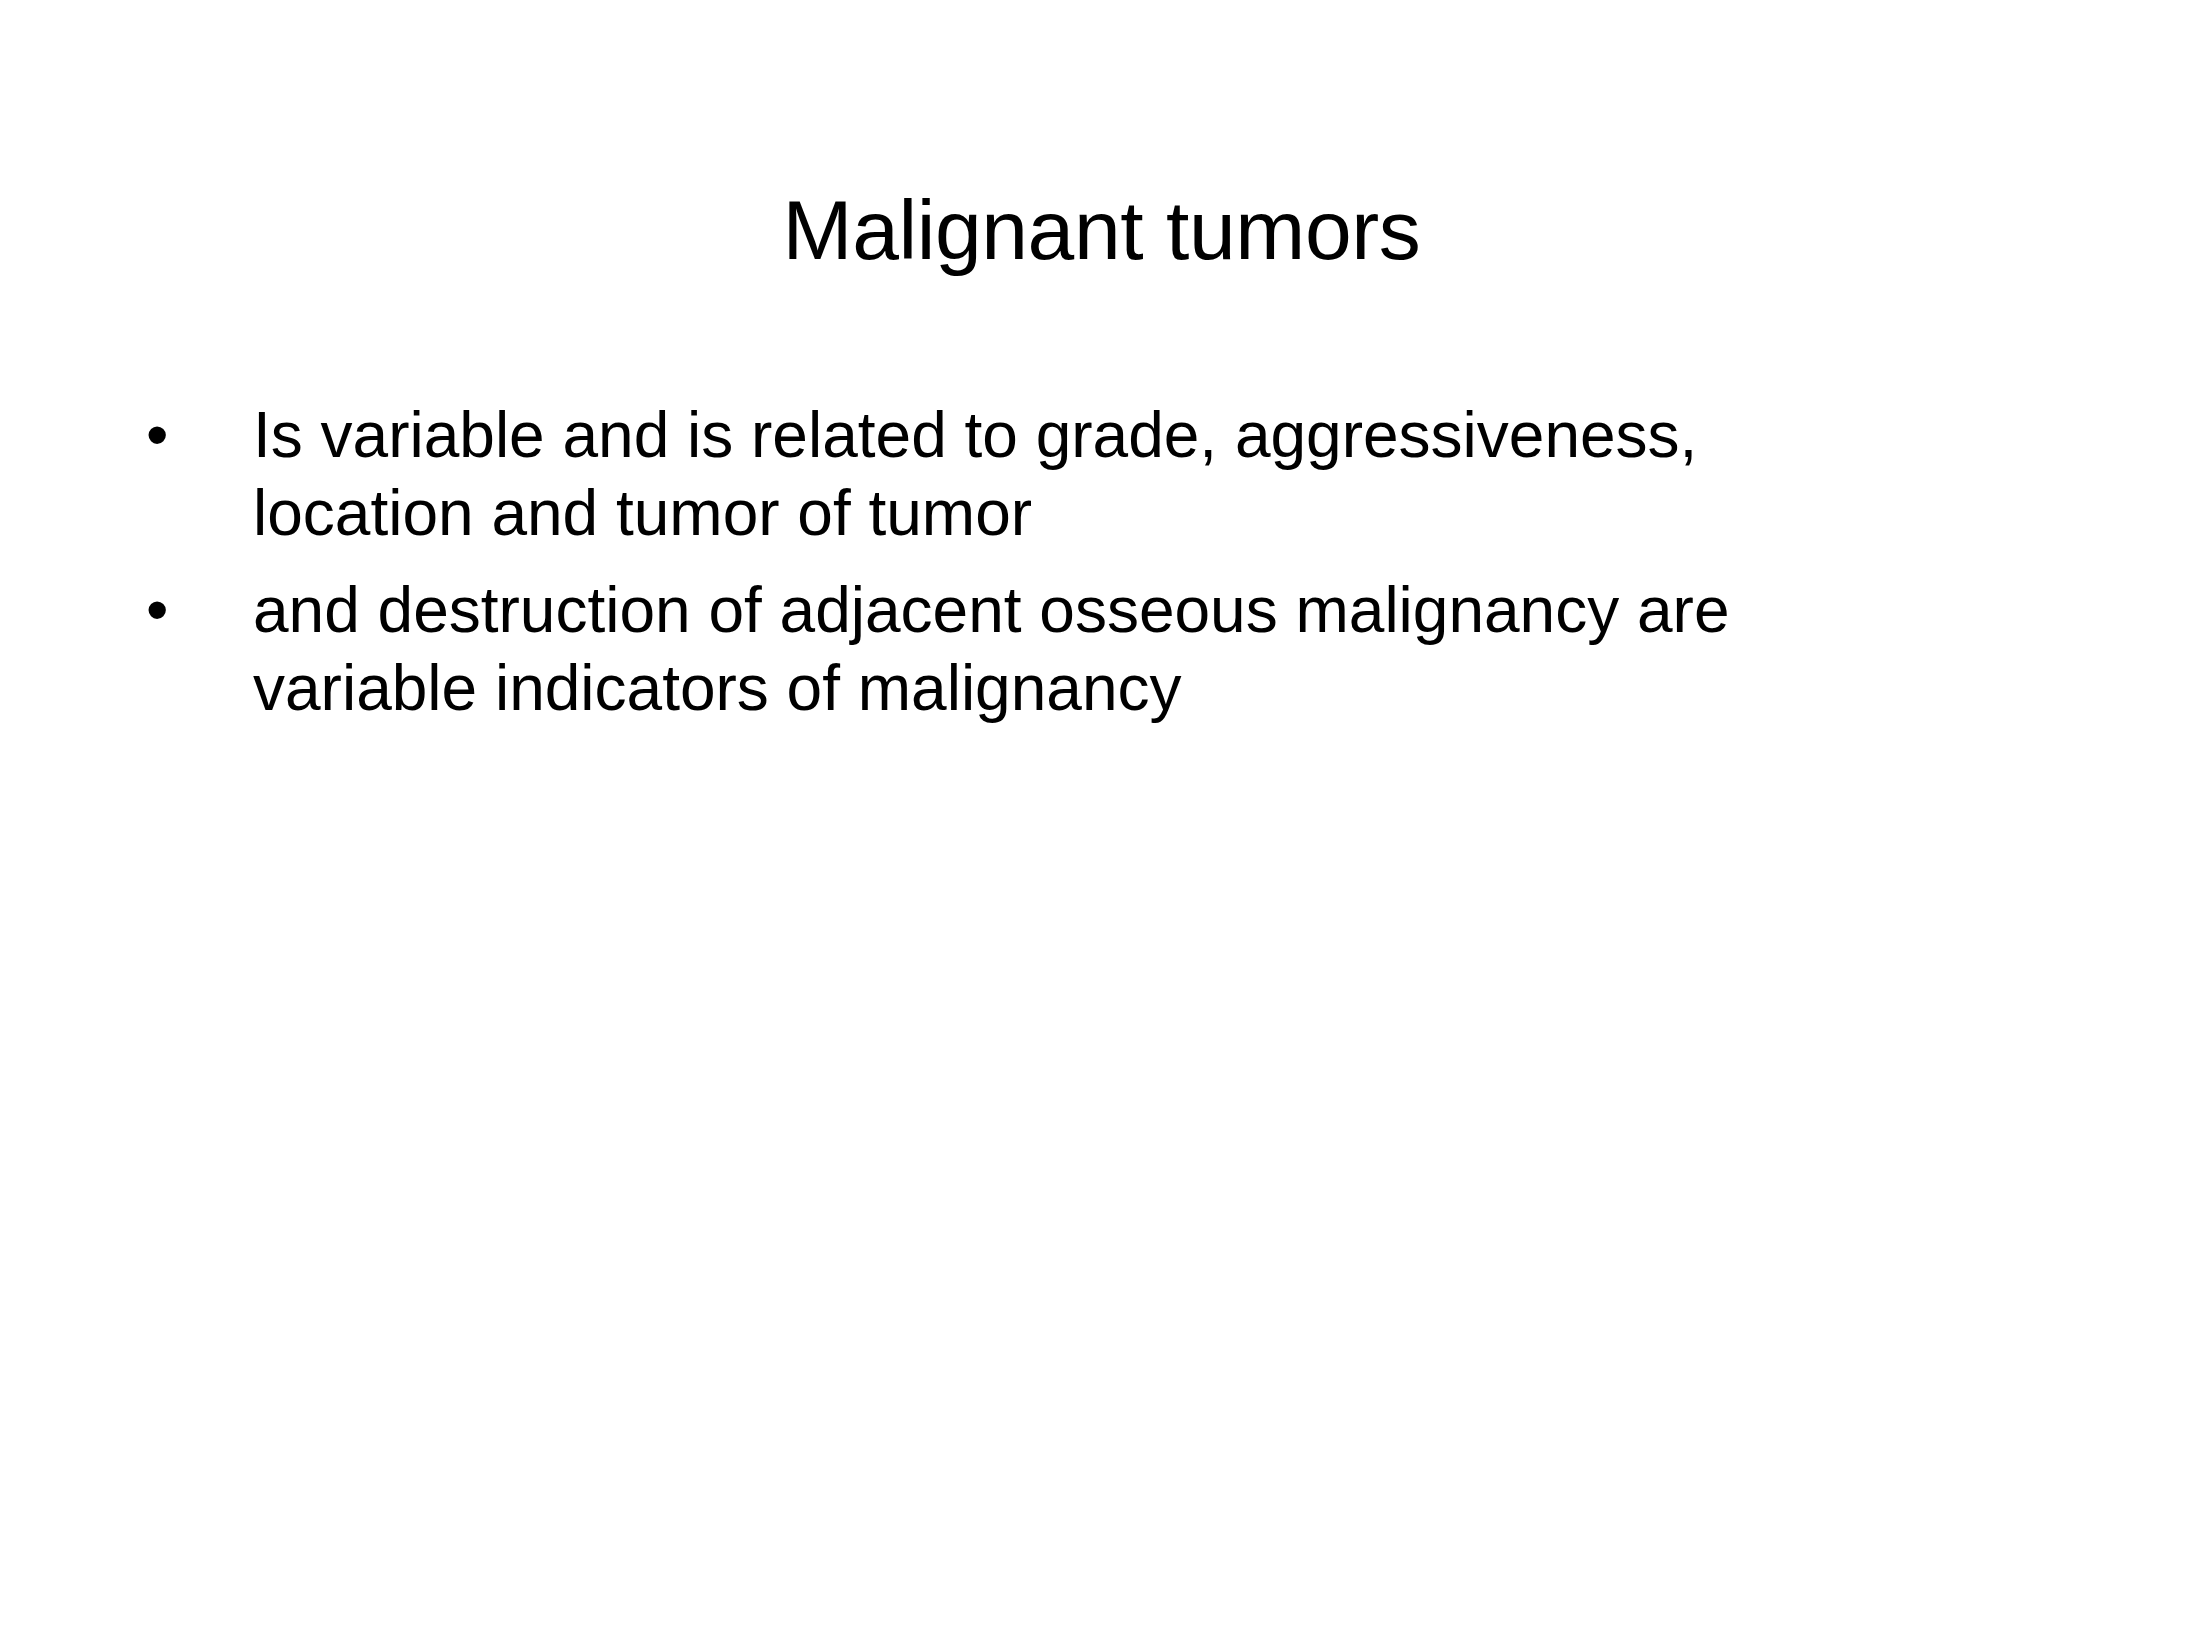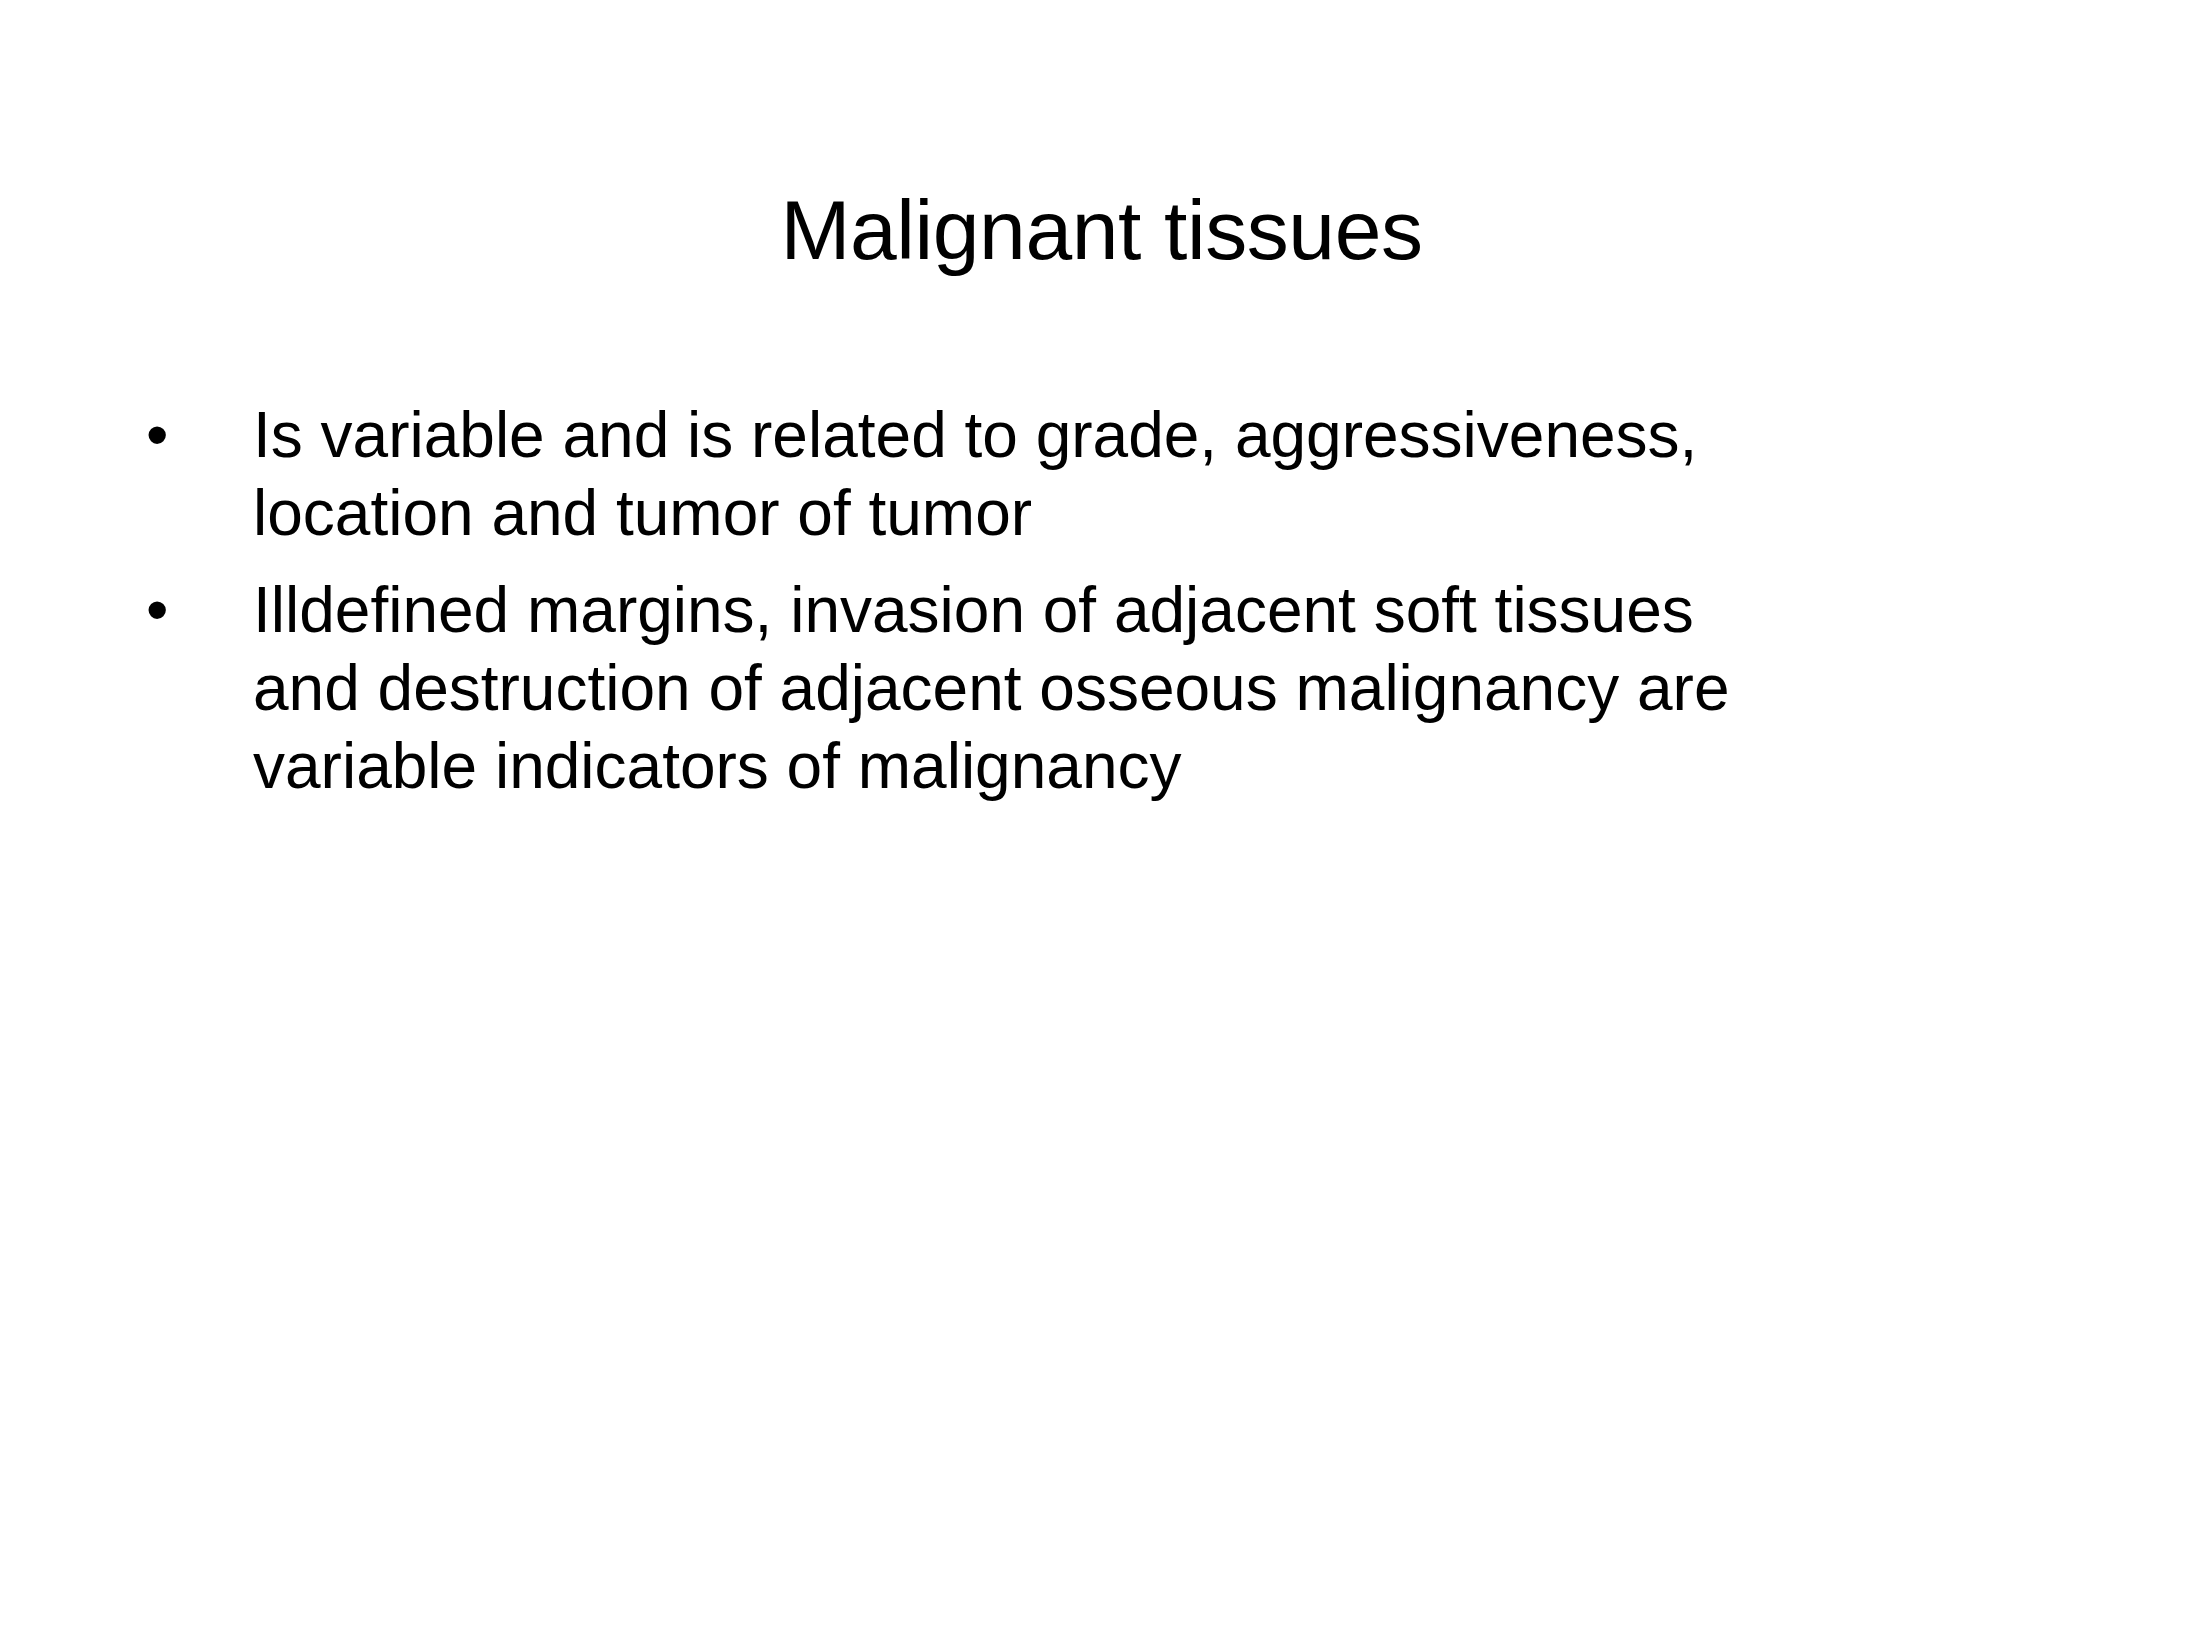--- a/index.html
+++ b/index.html
@@ -91,38 +91,37 @@
     white-space: nowrap;
     margin-left: 28px;
   }
 </style>
 </head>
 <body>
 
 <div class="slide">
 
   <div class="title-area">
-    <h1 class="slide-title">Malignant tissues</h1>
+    <h1 class="slide-title">Malignant tumors</h1>
   </div>
 
   <div class="body-area">
     <ul class="bullet-list">
 
       <li class="bullet-item">
         <span class="bullet-marker">•</span>
         <span class="bullet-text">
           <span class="ln">Is variable and is related to grade, aggressiveness,</span>
           <span class="ln">location and tumor of tumor</span>
         </span>
       </li>
 
       <li class="bullet-item">
         <span class="bullet-marker">•</span>
         <span class="bullet-text">
-          <span class="ln">Illdefined margins, invasion of adjacent soft tissues</span>
           <span class="ln">and destruction of adjacent osseous malignancy are</span>
           <span class="ln">variable indicators of malignancy</span>
         </span>
       </li>
 
     </ul>
   </div>
 
 </div>
 

